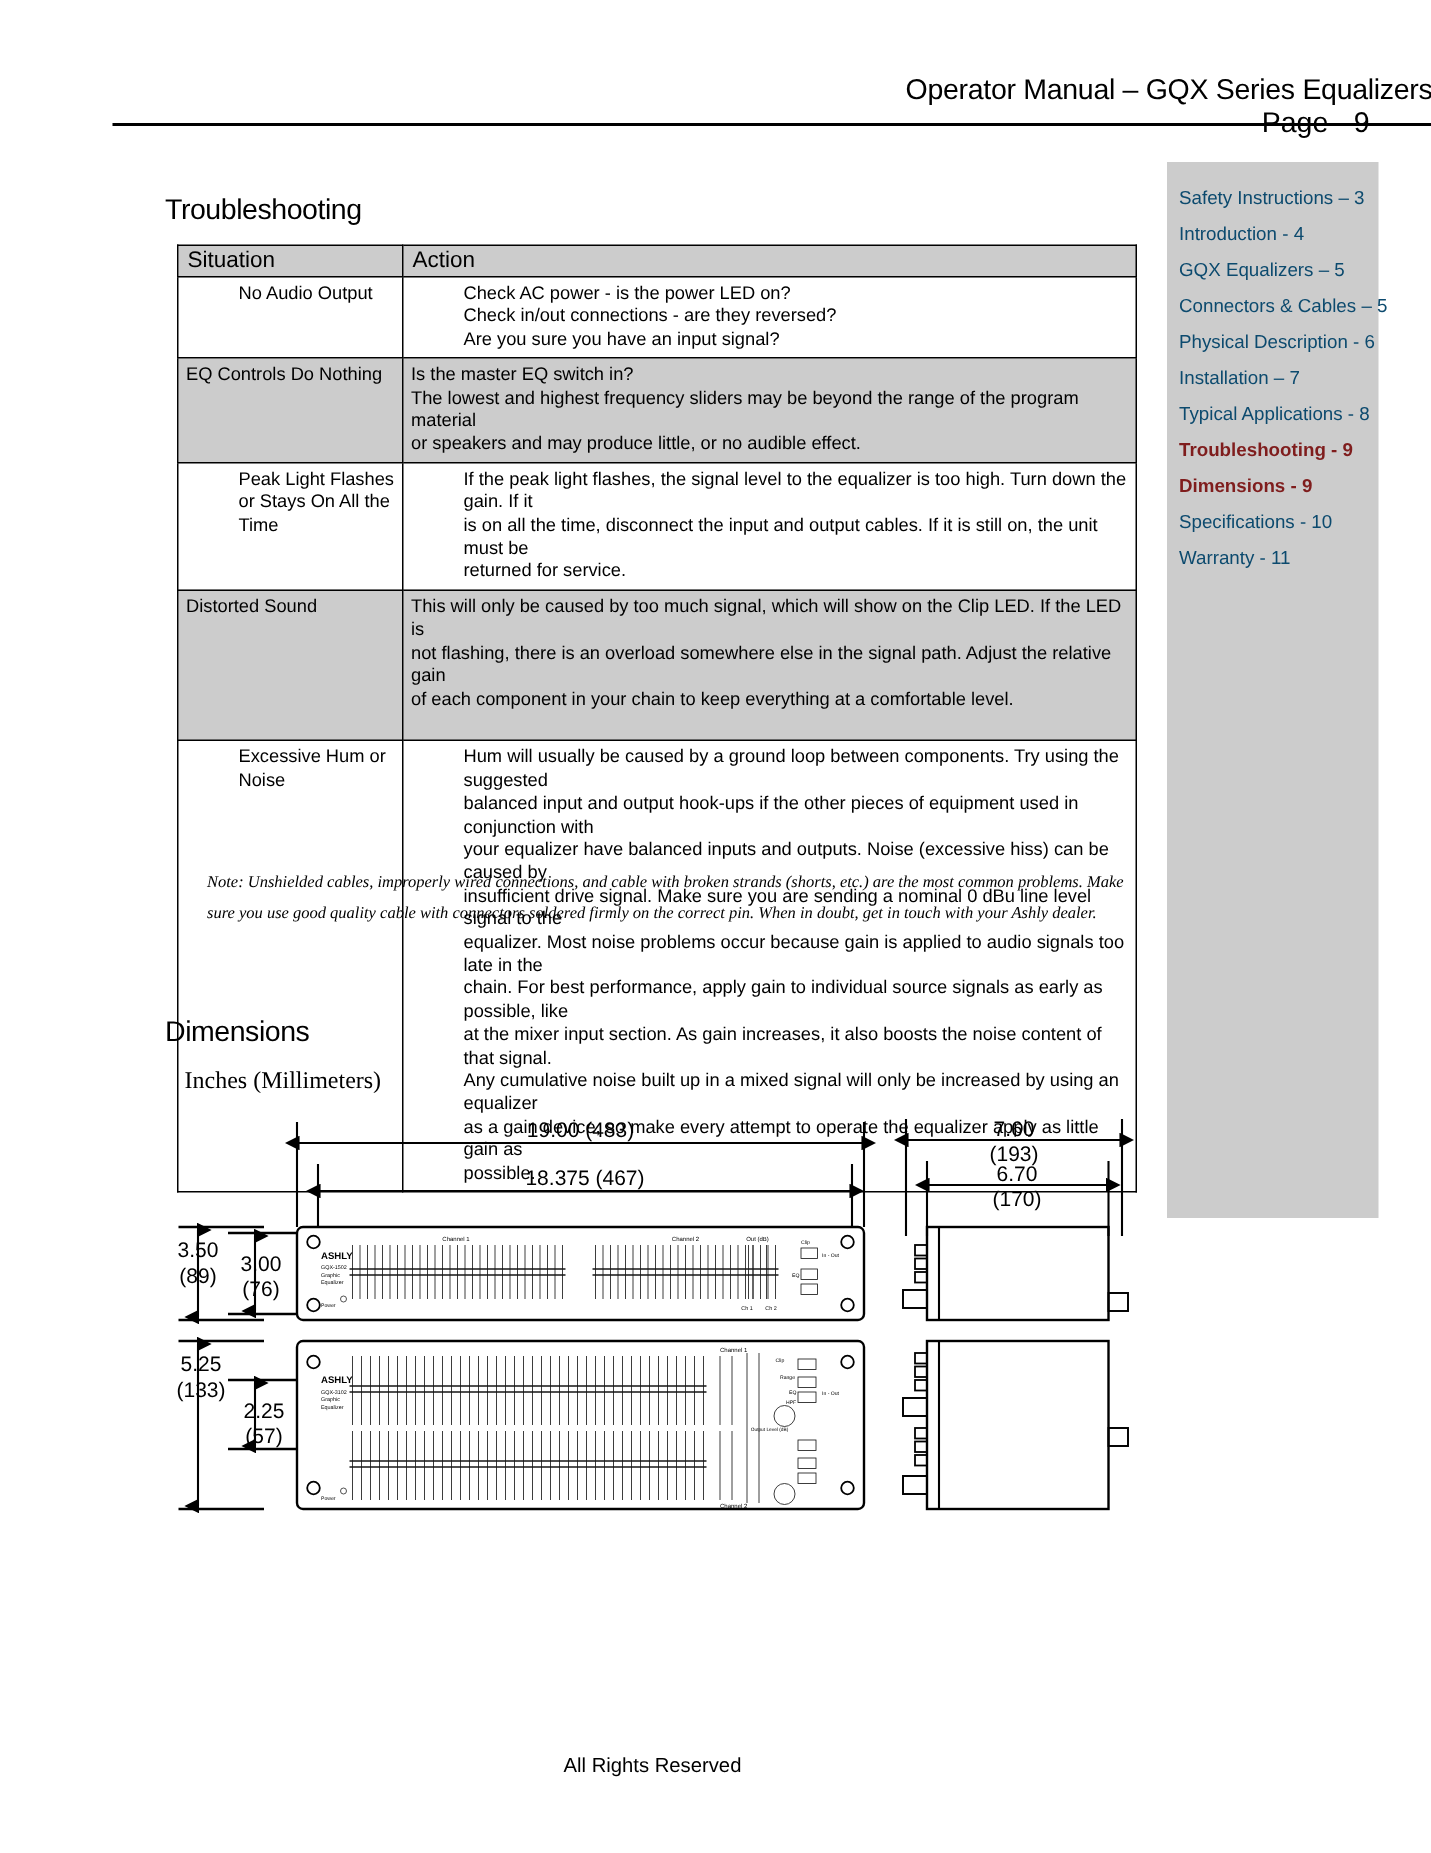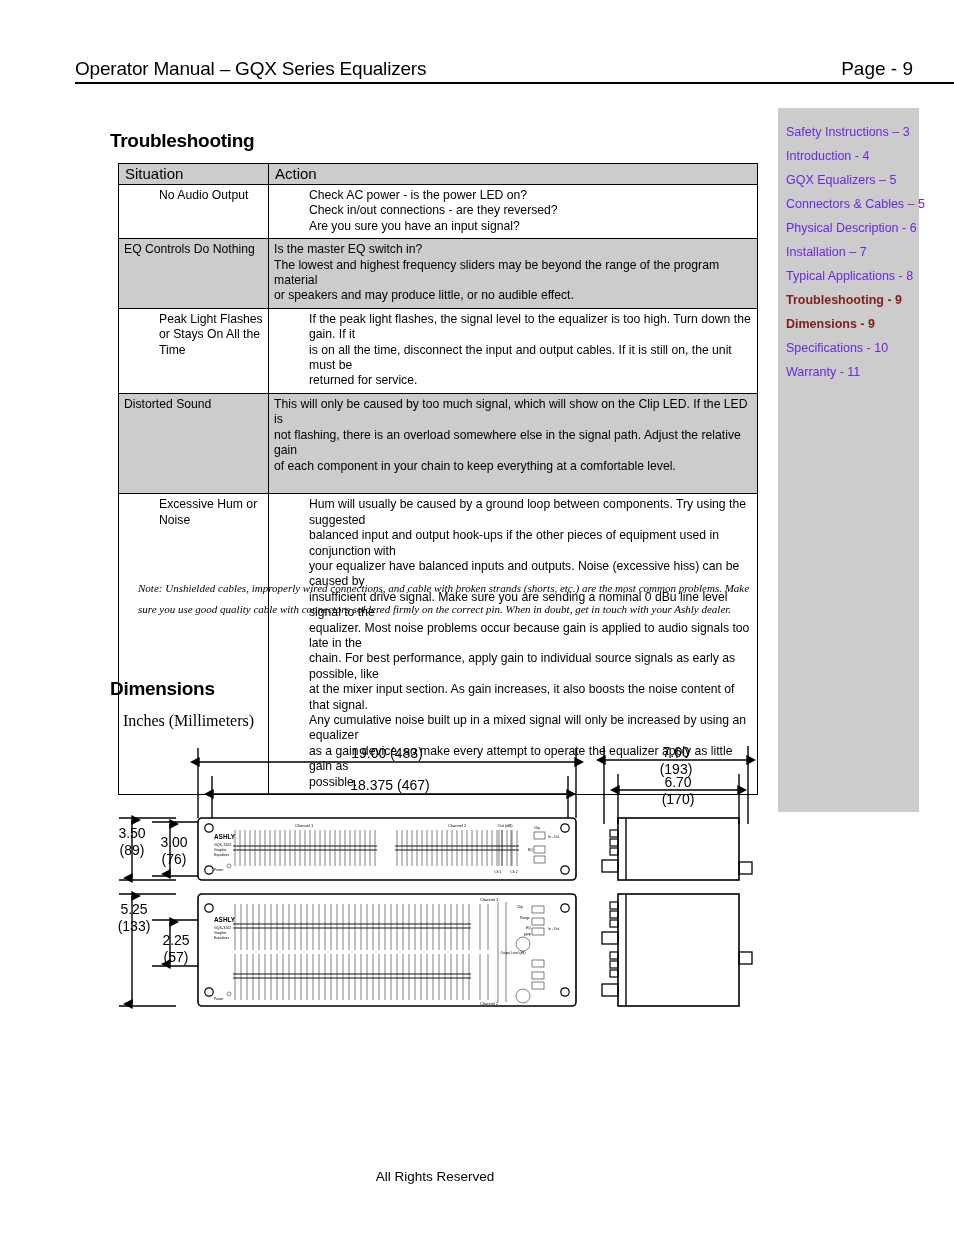--- a/index.html
+++ b/index.html
@@ -22,59 +22,59 @@
     left: 75px;
     top: 50px;
     width: 880px;
     height: 34px;
     border-bottom: 2px solid #000;
     display: flex;
     align-items: flex-end;
     justify-content: space-between;
     padding-bottom: 2px;
     box-sizing: border-box;
+    flex-direction: column;
   }
   #header-title {
     font-size: 19px;
     letter-spacing: -0.2px;
   }
   #header-page {
     font-size: 19px;
     padding-right: 42px;
     white-space: nowrap;
-    margin-top: 20px;
   }
 
   
   #toc-sidebar {
     position: absolute;
     left: 778px;
     top: 108px;
     width: 141px;
     height: 704px;
     background: #cccccc;
     padding: 12px 0 0 8px;
     box-sizing: border-box;
   }
   .toc-item {
     font-size: 12.5px;
-    color: #6d28d9;
+    color: #0c4a6e;
     line-height: 24px;
     white-space: nowrap;
   }
   .toc-item.current {
     color: #7f1d1d;
     font-weight: bold;
   }
 
   
   .section-title {
     position: absolute;
     font-size: 19px;
-    font-weight: bold;
+    font-weight: normal;
     letter-spacing: -0.3px;
   }
   #title-troubleshooting { left: 110px; top: 130px; }
   #title-dimensions { left: 110px; top: 678px; }
 
   
   #trouble-table {
     position: absolute;
     left: 118px;
     top: 163px;

